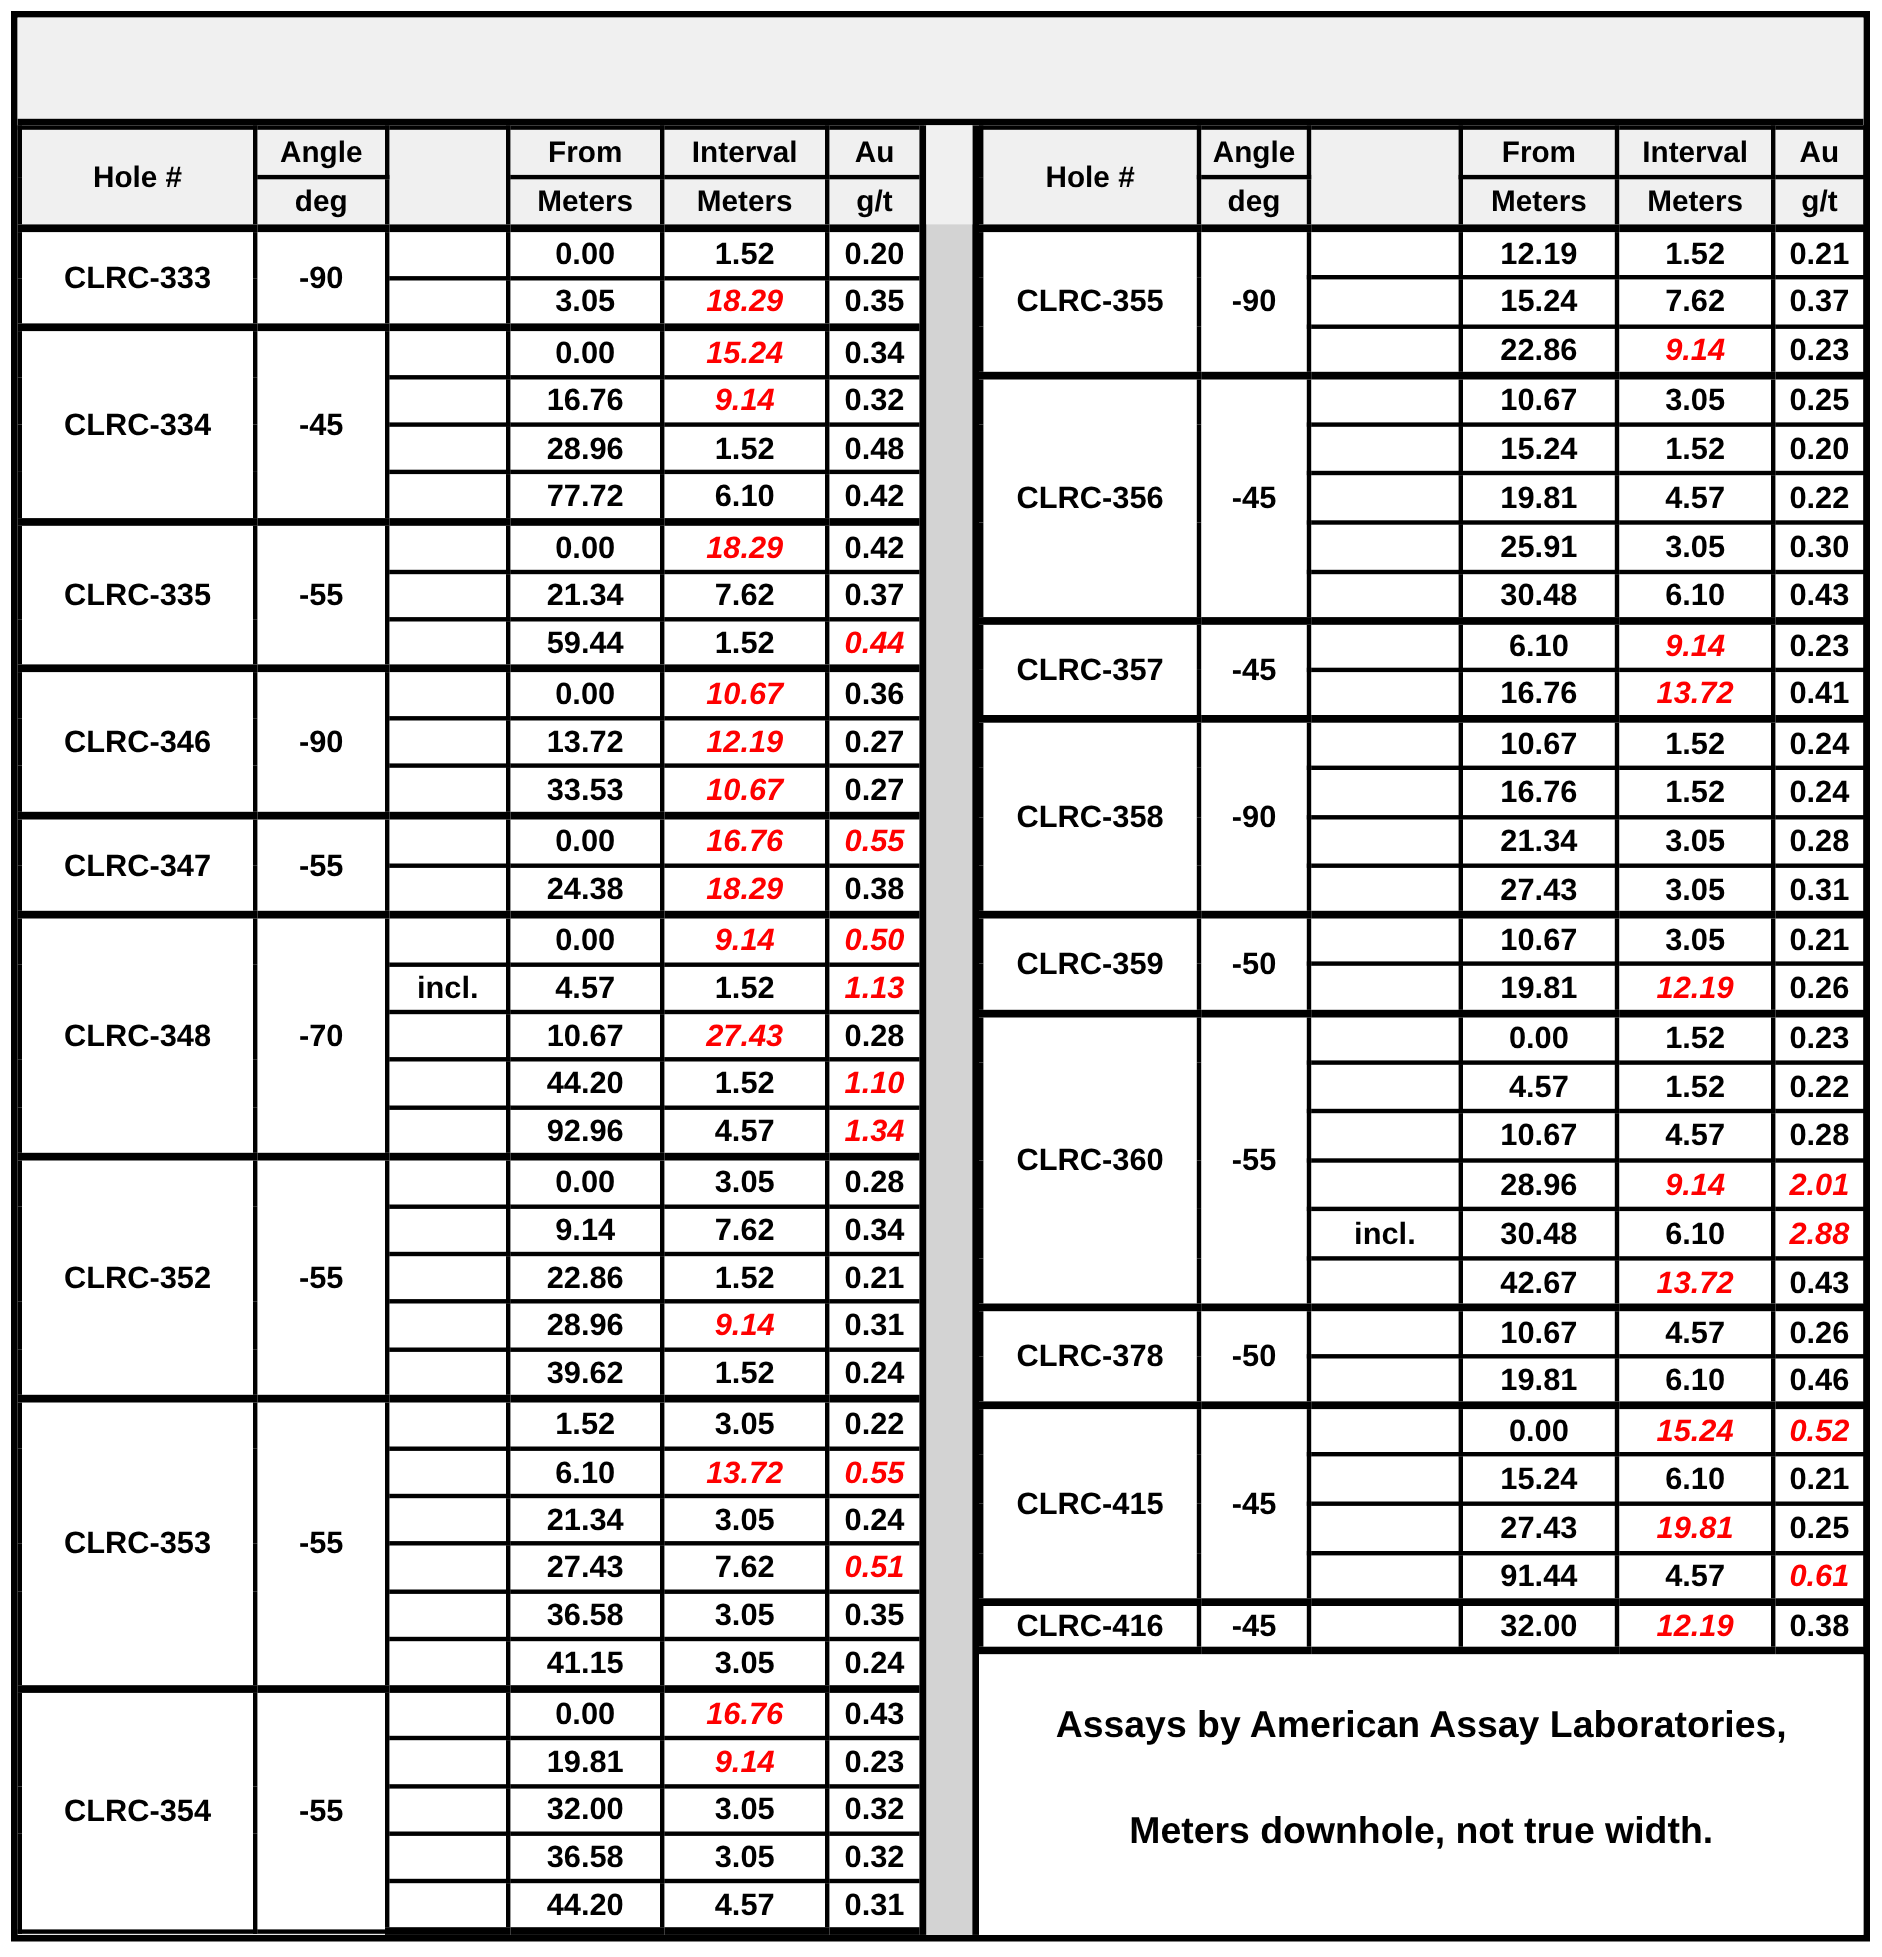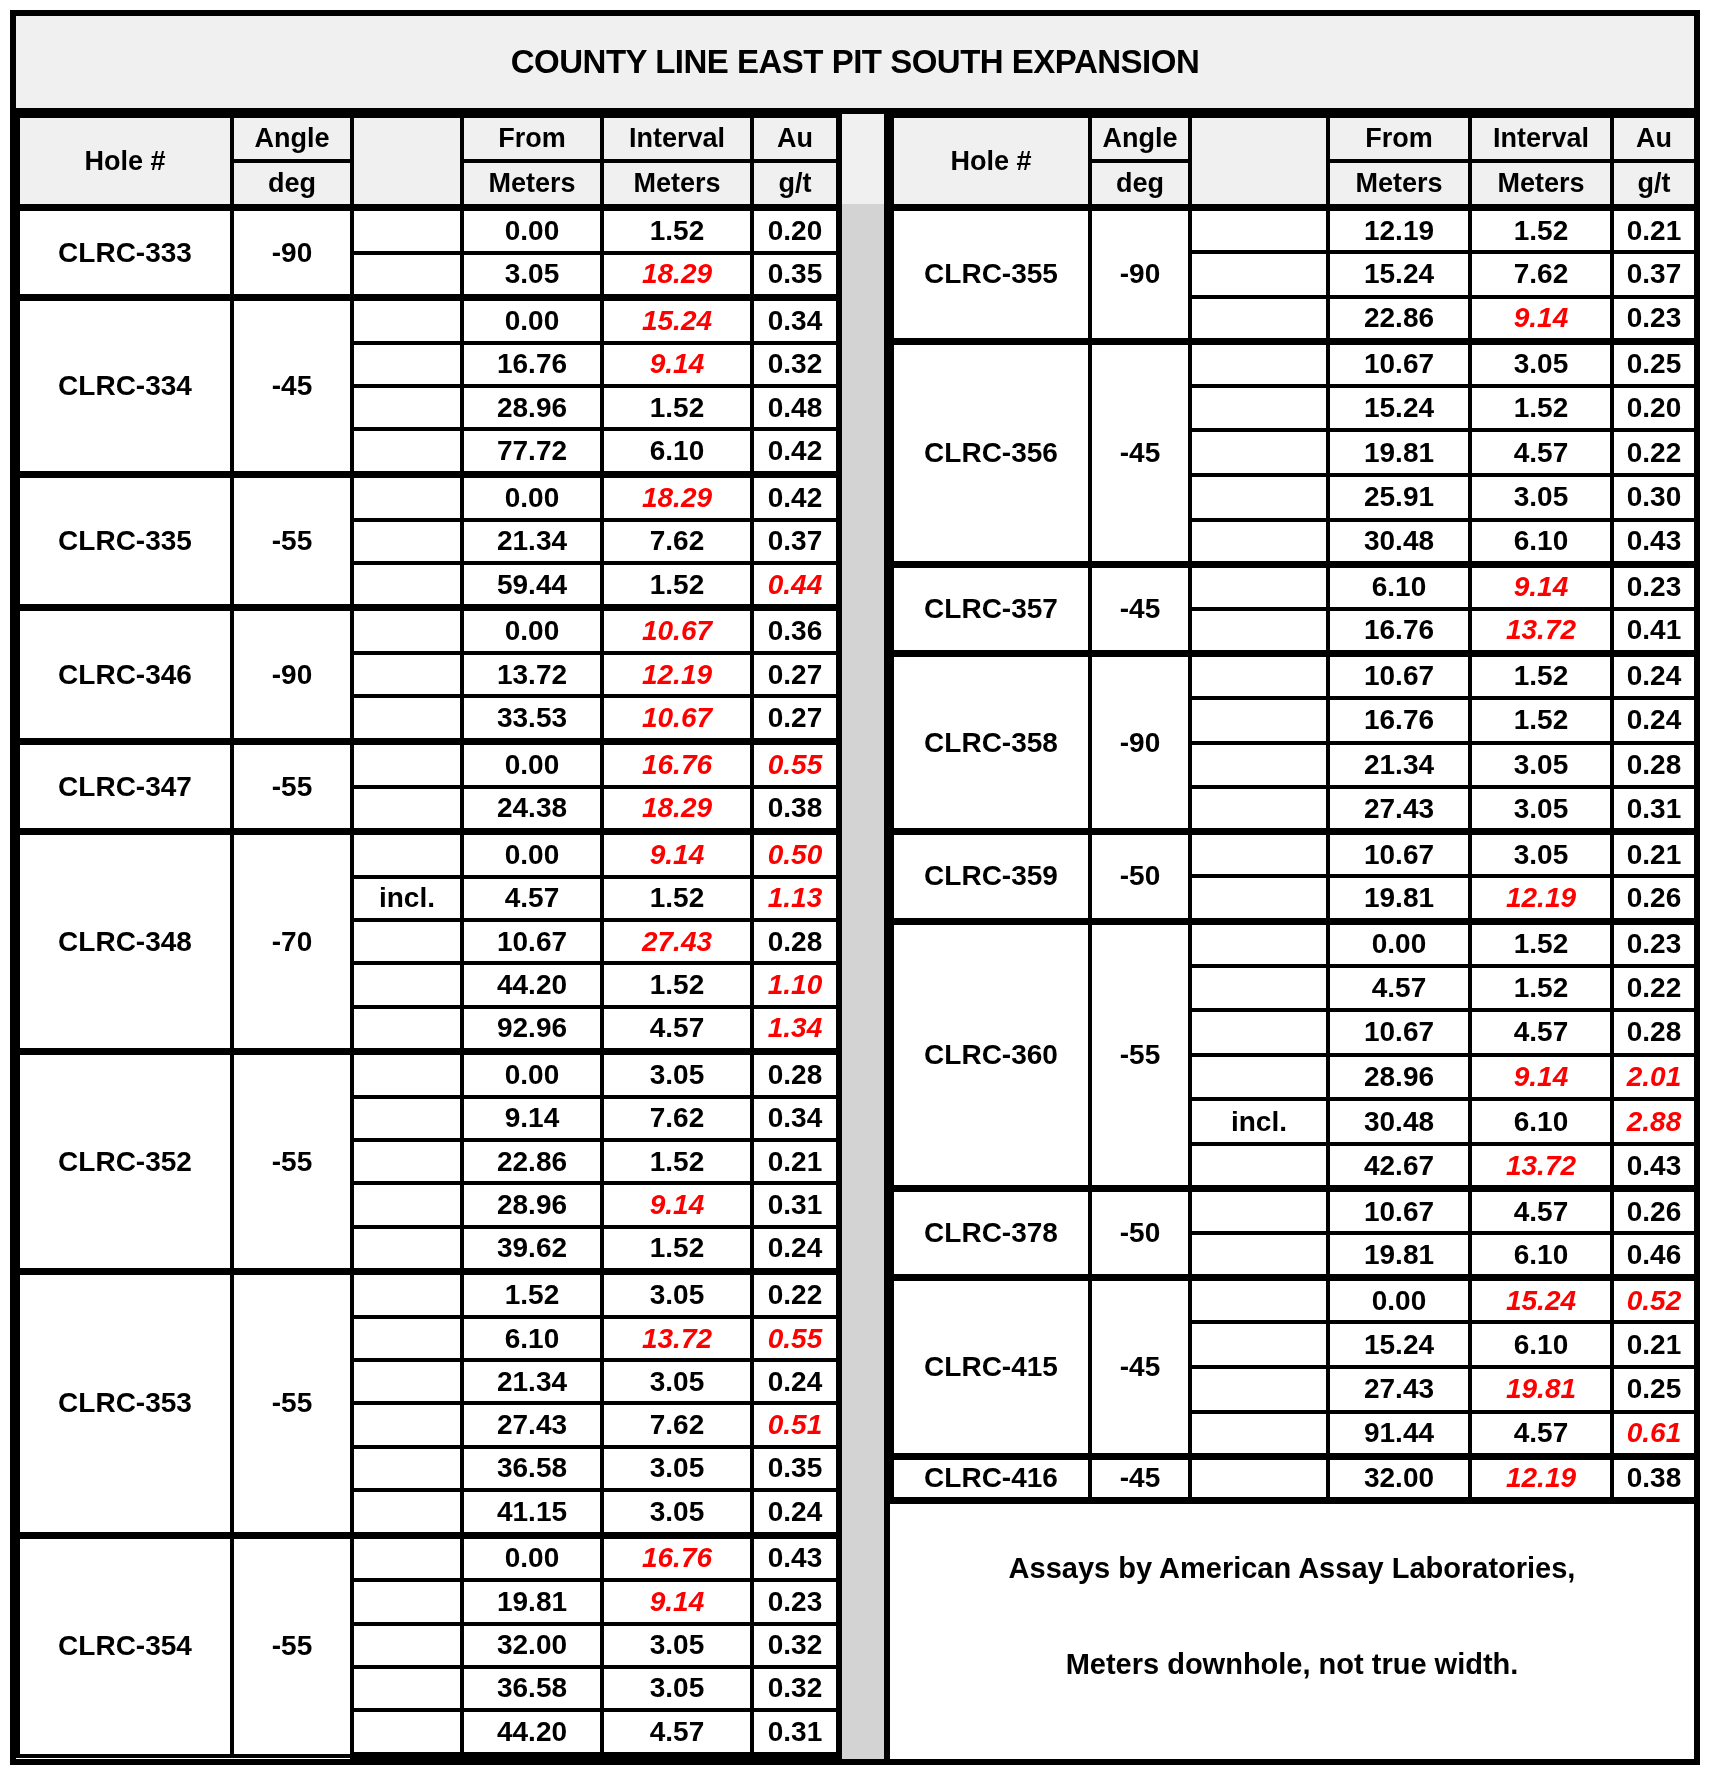--- a/index.html
+++ b/index.html
@@ -44,30 +44,29 @@
     background:var(--hdr);font-size:27px;height:41px;
   }
   .drill-table thead tr:last-child th{border-bottom:6px solid #000;}
   .drill-table td{font-size:28px;background:#fff;}
   .drill-table.right tbody tr{height:44.6px;}
   tr.group-start td{border-top:7px solid #000;}
   tr.table-last td{border-bottom:7px solid #000000;}
   td.red{color:var(--red);font-style:italic;}
   .footer-note{
     flex:1;background:#fff;text-align:center;
-    font-size:29px;line-height:44px;padding-top:42px;
+    font-size:34px;line-height:44px;padding-top:42px;
   }
   .note-gap{height:52px;}
 </style>
 </head>
 <body>
 
 <div class="sheet">
   <div class="title-bar">
-    <div class="title-line">COUNTY LINE EAST PIT SOUTH EXPANSION</div>
   </div>
   <div class="body">
 
     <div class="panel left-panel">
       <table class="drill-table left">
         <colgroup>
           <col style="width:214px">
             <col style="width:120px">
             <col style="width:110px">
           <col style="width:140px">

